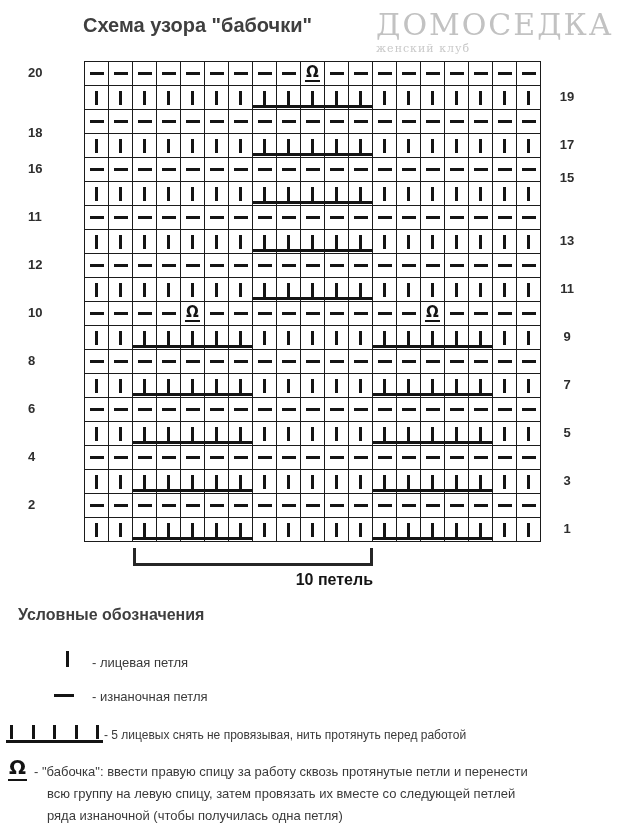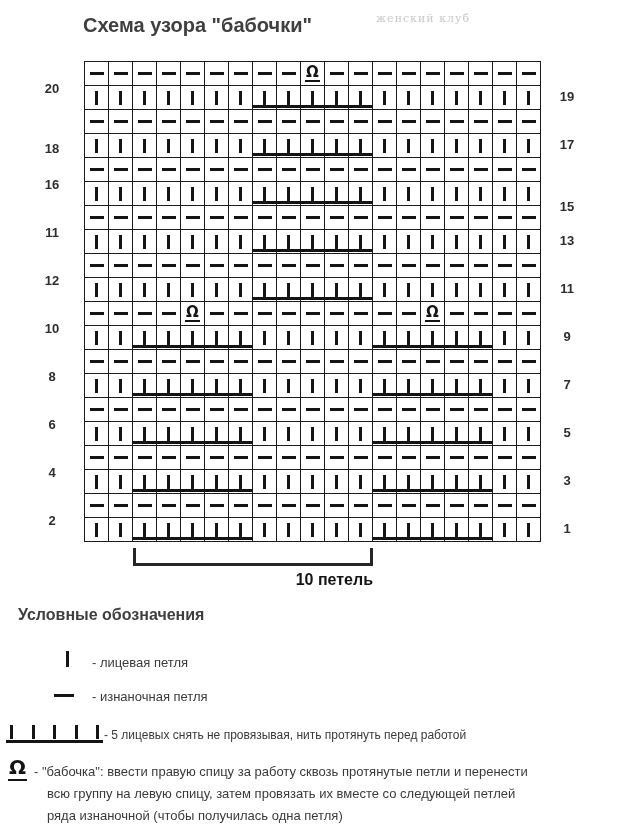--- a/index.html
+++ b/index.html
@@ -16,21 +16,21 @@
         border-top:1px solid #1b1b1b;border-left:1px solid #1b1b1b;}
   .cell{box-sizing:border-box;width:24px;height:24px;background:#fff;
         border-right:1px solid #1b1b1b;border-bottom:1px solid #1b1b1b;
         display:flex;align-items:center;justify-content:center;}
   .knit{width:3px;height:14px;background:#141414;}
   .purl{width:14px;height:3px;background:#141414;}
   .bfly{font-family:"DejaVu Sans",sans-serif;font-weight:bold;font-size:15px;line-height:14px;
         color:#141414;border-bottom:2px solid #141414;padding:0 1px 1px 1px;}
   #overlay{position:absolute;left:85px;top:62px;width:456px;height:480px;pointer-events:none;}
   .slip{position:absolute;height:3px;background:#141414;}
-  #labels-left{position:absolute;left:28px;top:61px;width:48px;height:480px;text-align:center;margin-top:16px;}
+  #labels-left{position:absolute;left:28px;top:61px;width:48px;height:480px;text-align:left;}
   #labels-right{position:absolute;left:547px;top:61px;width:40px;height:480px;text-align:center;}
   .rowlab{position:absolute;width:100%;height:24px;line-height:24px;
           font-size:13px;font-weight:bold;color:#2e2e2e;}
 
   
   .bracket{position:absolute;left:133px;top:548px;width:240px;height:18px;box-sizing:border-box;
            border-left:3px solid #262626;border-right:3px solid #262626;border-bottom:3px solid #262626;}
   .bracket-label{position:absolute;left:133px;top:571px;width:240px;text-align:right;
                  font-size:16px;font-weight:bold;color:#141414;}
 
@@ -51,20 +51,21 @@
   .txt-4 .cont{padding-left:13px;}
 </style>
 </head>
 <body>
 
 <div class="page">
 
   <div class="title">Схема узора "бабочки"</div>
 
   <div class="logo">
+    <div class="logo-main">ДОМОСЕДКА</div>
     <div class="logo-sub">женский клуб</div>
   </div>
 
   <div id="grid">
       <div class="cell">
         <span class="purl"></span>
       </div>
       <div class="cell">
         <span class="purl"></span>
       </div>
@@ -1228,21 +1229,21 @@
       <div class="rowlab" style="top: 192px;">12</div>
       <div class="rowlab" style="top: 240px;">10</div>
       <div class="rowlab" style="top: 288px;">8</div>
       <div class="rowlab" style="top: 336px;">6</div>
       <div class="rowlab" style="top: 384px;">4</div>
       <div class="rowlab" style="top: 432px;">2</div>
     </div>
   <div id="labels-right">
       <div class="rowlab" style="top: 24px;">19</div>
       <div class="rowlab" style="top: 72px;">17</div>
-      <div class="rowlab" style="top: 134px;">15</div>
+      <div class="rowlab" style="top: 105px;">15</div>
       <div class="rowlab" style="top: 168px;">13</div>
       <div class="rowlab" style="top: 216px;">11</div>
       <div class="rowlab" style="top: 264px;">9</div>
       <div class="rowlab" style="top: 312px;">7</div>
       <div class="rowlab" style="top: 360px;">5</div>
       <div class="rowlab" style="top: 408px;">3</div>
       <div class="rowlab" style="top: 456px;">1</div>
     </div>
 
   <div class="bracket"></div>

